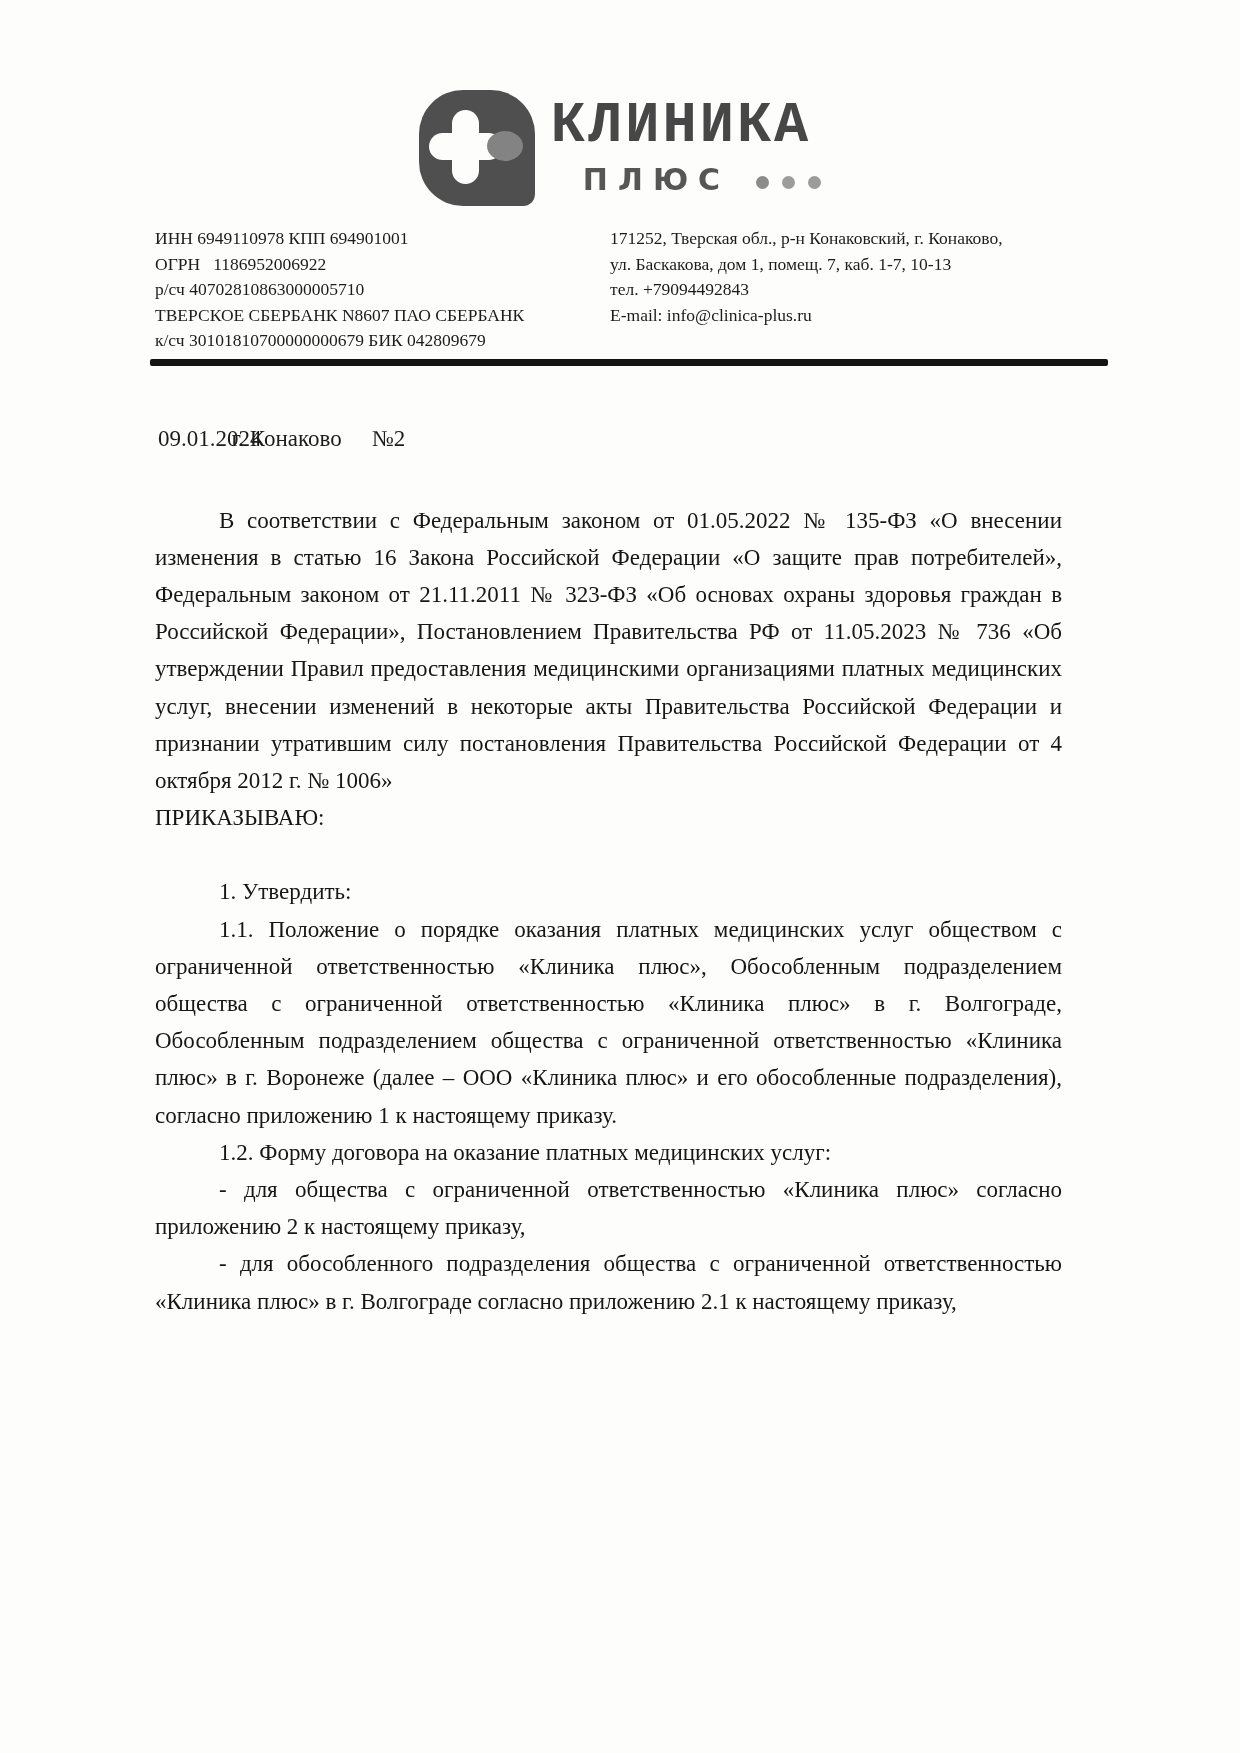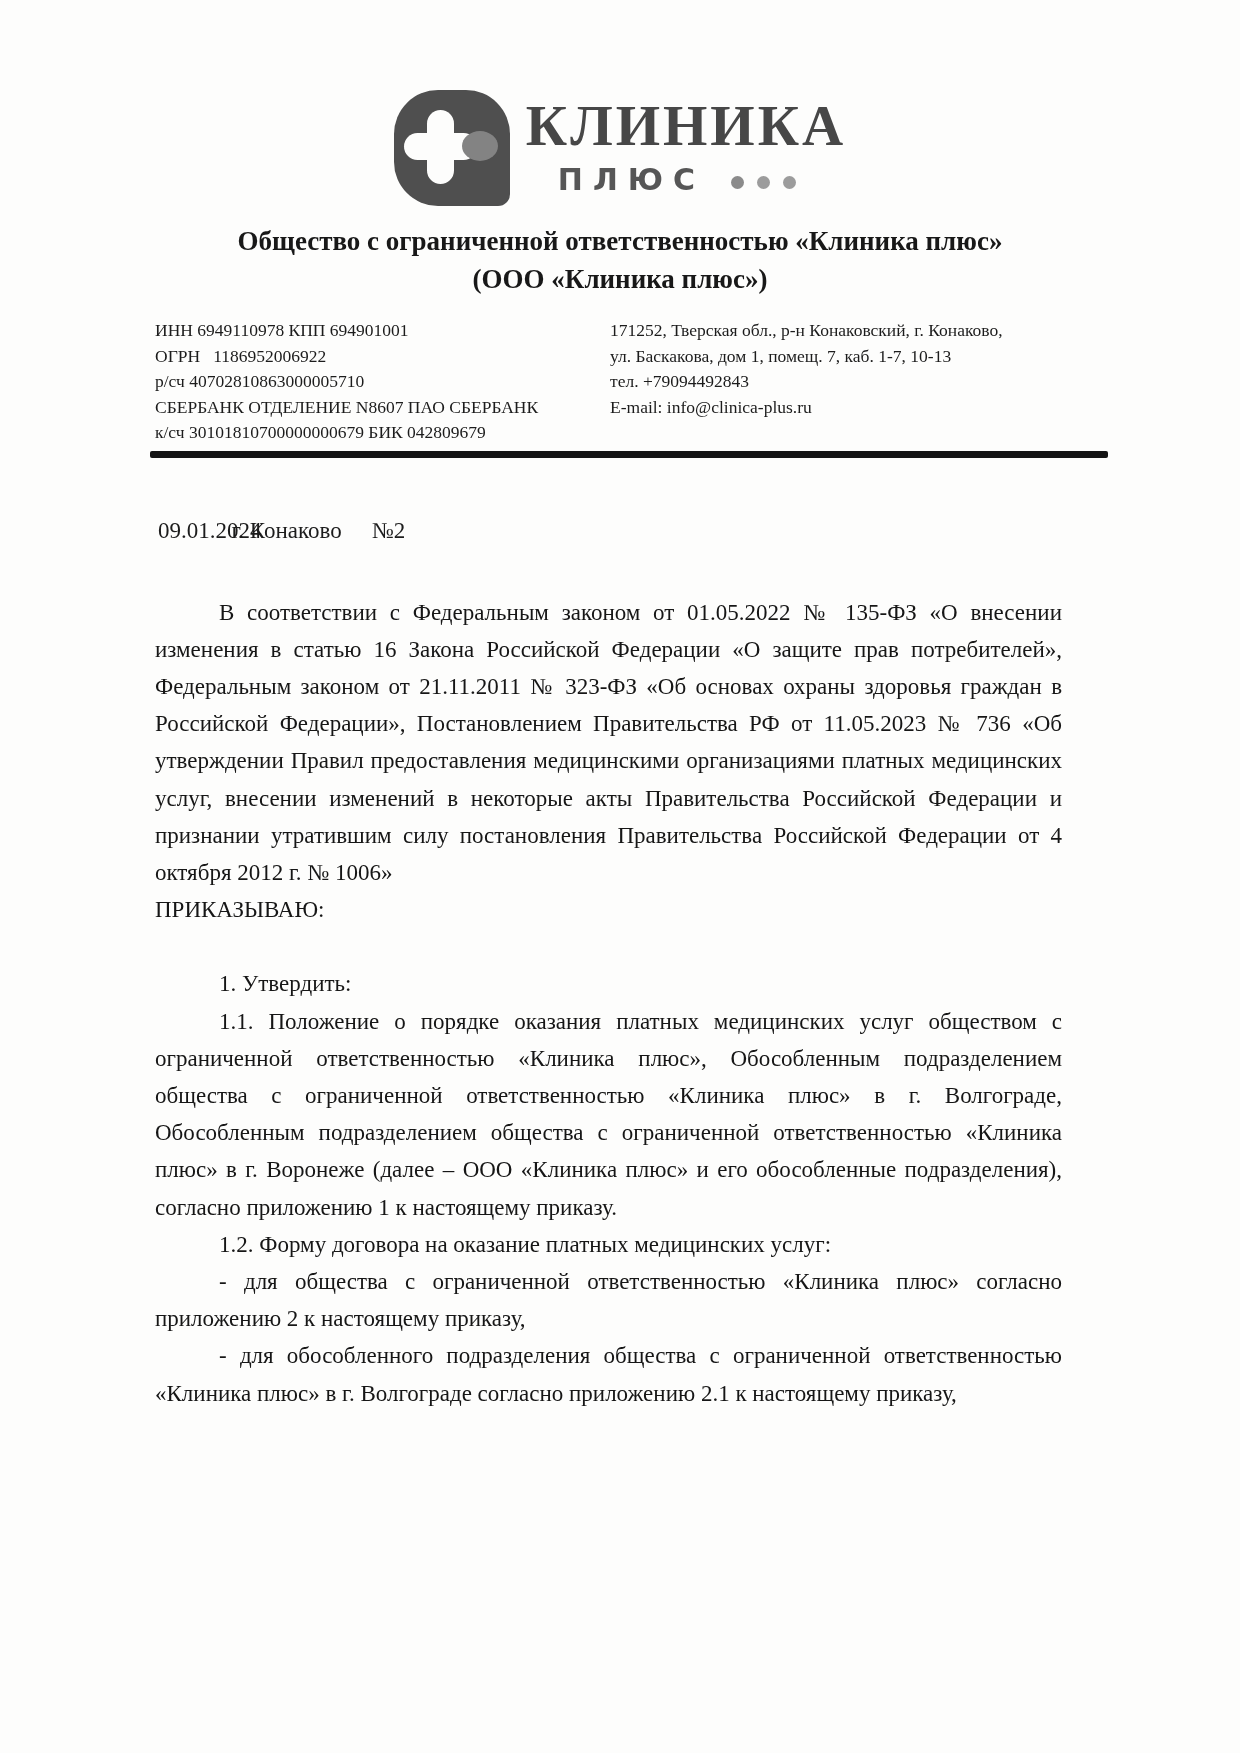--- a/index.html
+++ b/index.html
@@ -23,21 +23,21 @@
     background:#4f4f4f;
     border-radius:44px 44px 12px 44px;
     position:relative;
     flex:0 0 auto;
   }
   .cross-v { position:absolute; left:33px; top:20px; width:27px; height:74px; background:#fdfdfc; border-radius:14px; }
   .cross-h { position:absolute; left:10px; top:43px; width:73px; height:27px; background:#fdfdfc; border-radius:14px; }
   .logo-blob { position:absolute; right:12px; top:41px; width:36px; height:30px; background:#838383; border-radius:50%; }
   .logo-text { display:flex; flex-direction:column; }
   .logo-title {
-    font-family:Liberation Serif, serif;
+    font-family:Liberation Mono, monospace;
     font-weight:bold; font-size:57px; line-height:60px;
     letter-spacing:3px; color:#474747; margin-top:6px;
   }
   .logo-sub-row { display:flex; align-items:center; gap:26px; margin-top:6px;margin-left:32px; }
   .logo-subtitle {
     font-family:"DejaVu Sans", sans-serif;
     font-weight:bold; font-size:30px; letter-spacing:10px; color:#565656;
   }
   .logo-dots { display:flex; gap:13px; margin-top:6px; }
   .logo-dots i { width:13px; height:13px; border-radius:50%; background:#9c9c9c; display:block; }
@@ -103,31 +103,27 @@
         <span class="logo-subtitle">ПЛЮС</span>
         <span class="logo-dots">
             <i></i>
             <i></i>
             <i></i>
           </span>
       </div>
     </div>
   </div>
 
-  <div class="org-name">
-    <div>Общество с ограниченной ответственностью «Клиника плюс»</div>
-    <div>(ООО «Клиника плюс»)</div>
-  </div>
 
   <div class="requisites">
     <div class="req-col-left">
       <div class="req-line">ИНН 6949110978 КПП 694901001</div>
       <div class="req-line">ОГРН   1186952006922</div>
       <div class="req-line">р/сч 40702810863000005710</div>
-      <div class="req-line">СБЕРБАНК ОТДЕЛЕНИЕ N8607 ПАО СБЕРБАНК</div>
+      <div class="req-line">ТВЕРСКОЕ СБЕРБАНК N8607 ПАО СБЕРБАНК</div>
       <div class="req-line">к/сч 30101810700000000679 БИК 042809679</div>
     </div>
     <div class="req-col-right">
       <div class="req-line">171252, Тверская обл., р-н Конаковский, г. Конаково,</div>
       <div class="req-line">ул. Баскакова, дом 1, помещ. 7, каб. 1-7, 10-13</div>
       <div class="req-line">тел. +79094492843</div>
       <div class="req-line">E-mail: info@clinica-plus.ru</div>
     </div>
   </div>
 

